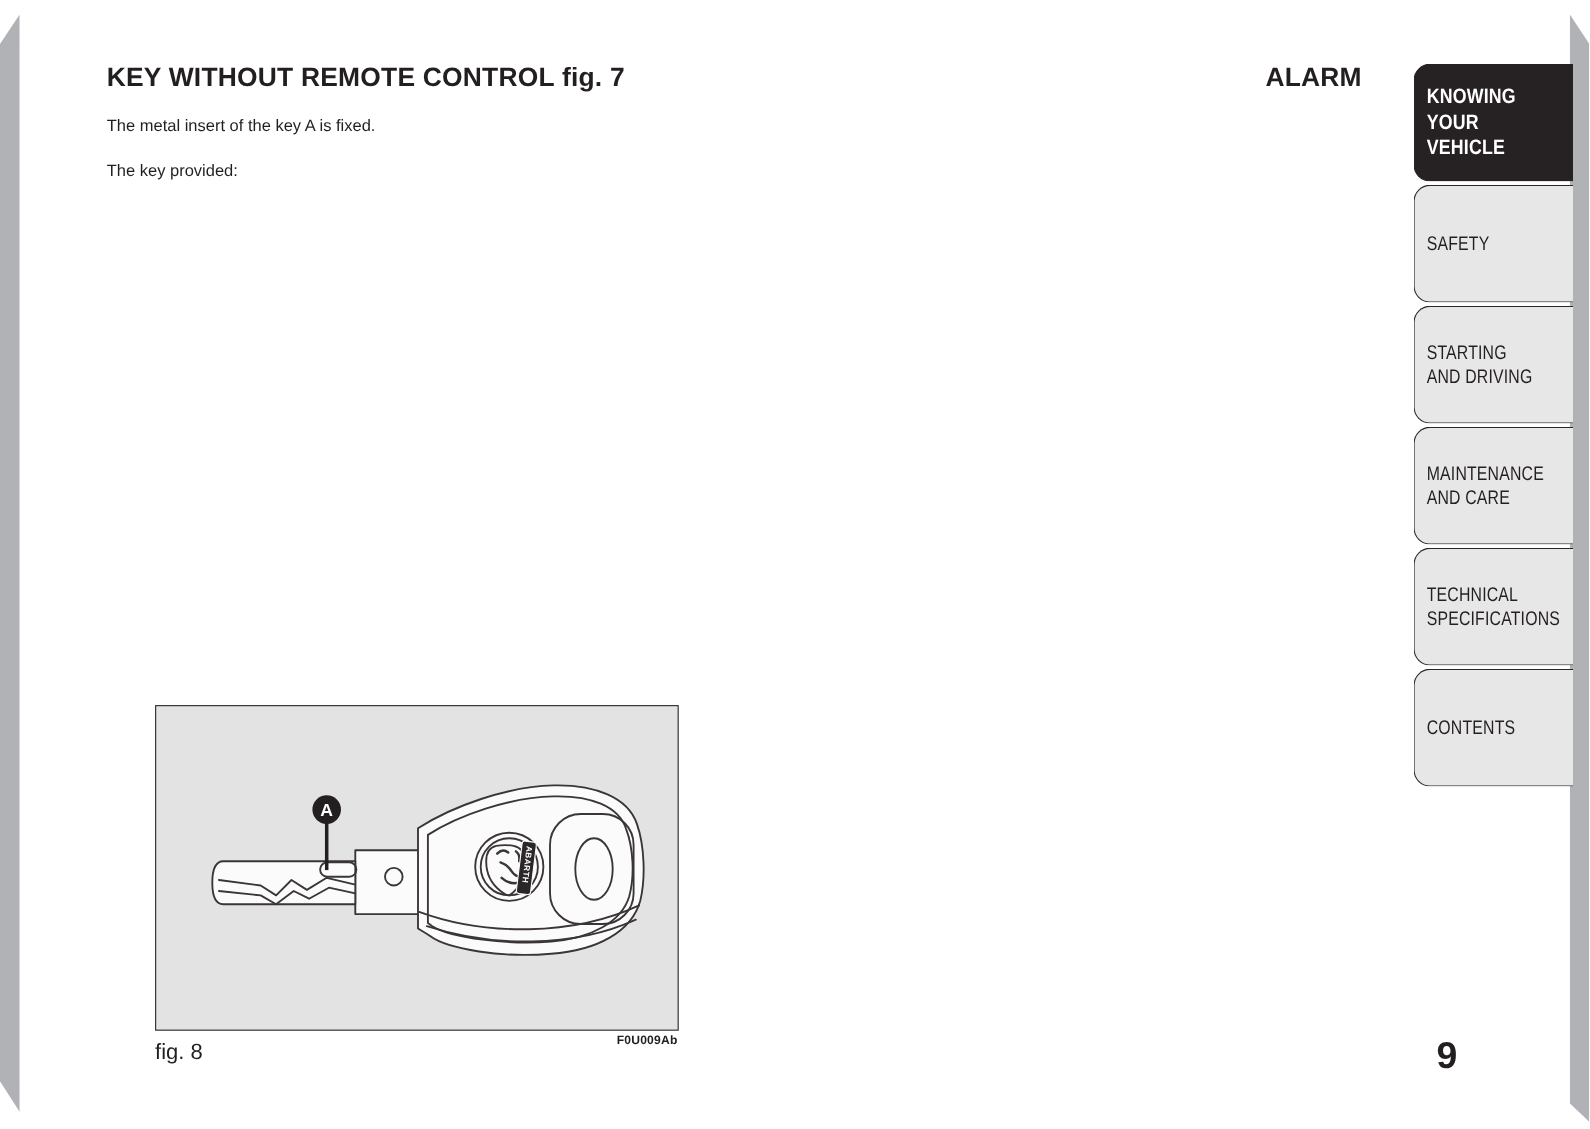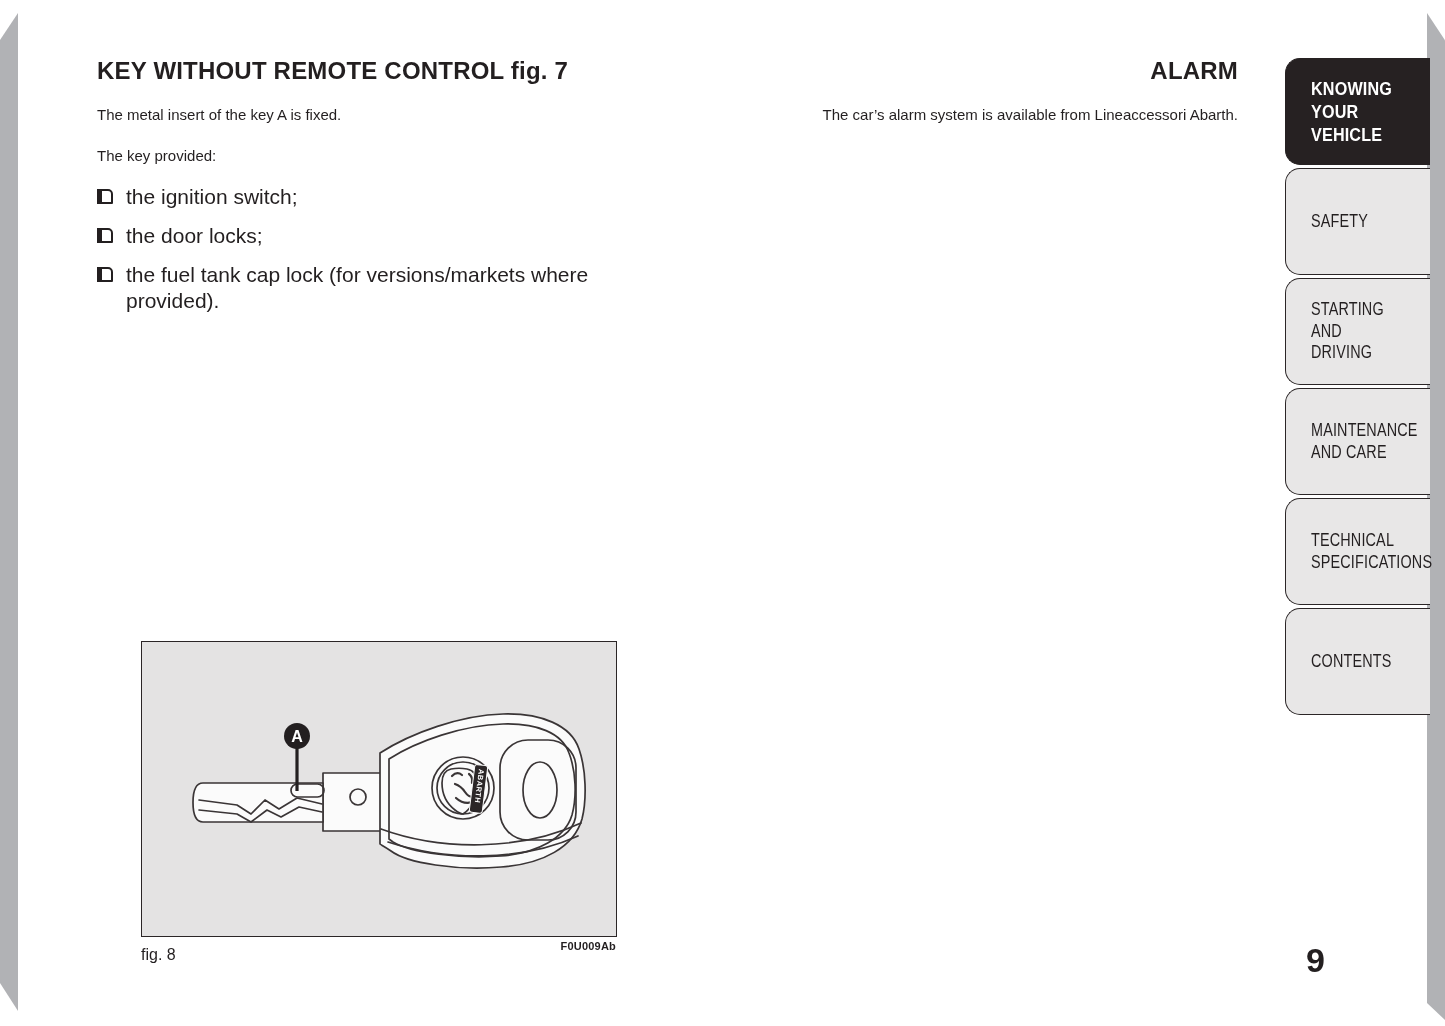--- a/index.html
+++ b/index.html
@@ -36,27 +36,27 @@
     border:2.2px solid var(--ink);border-left-width:5.5px;border-radius:0 5px 1px 0;
   }
   
   .figure{position:absolute;left:141px;top:641px;width:476px;height:296px;}
   .fig-frame{
     position:absolute;left:0;top:0;width:476px;height:296px;background:var(--figure-bg);
     border:1.6px solid #2b2627;box-sizing:border-box;
   }
   .figure svg{position:absolute;left:0;top:0;}
   .fig-code{position:absolute;right:1px;top:299px;font-size:11px;font-weight:bold;letter-spacing:.2px;}
-  .fig-caption{position:absolute;left:0;top:305px;font-size:16px;}
+  .fig-caption{position:absolute;left:0;top:305px;font-size:20px;}
   
   .sidebar{position:absolute;left:1285px;top:58px;width:145px;display:flex;flex-direction:column;gap:3px;z-index:2;}
   .tab{
     height:107px;box-sizing:border-box;background:var(--tab-bg);
     border:1.6px solid #2b2627;border-right:none;border-radius:15px 0 0 15px;
-    display:flex;align-items:center;padding-left:25px;cursor:pointer;
+    display:flex;align-items:center;padding-left:11px;cursor:pointer;
   }
   .tab span{
     white-space:pre-line;font-size:18px;line-height:1.22;color:var(--ink);
     transform:scaleX(.8);transform-origin:left center;letter-spacing:.2px;
   }
   .tab.active{background:var(--active-tab-bg);border-color:var(--active-tab-bg);}
   .tab.active span{color:#ffffff;font-weight:bold;font-size:19px;transform:scaleX(.85);}
   .page-num{position:absolute;left:1306px;top:941px;font-size:34px;font-weight:bold;}
 </style>
 </head>
@@ -64,39 +64,24 @@
 
 <div class="page">
 
   <div class="edge-left"></div>
   <div class="edge-right"></div>
 
   <section class="col col-left">
     <h1 class="sec">KEY WITHOUT REMOTE CONTROL fig. 7</h1>
     <p class="body-text">The metal insert of the key A is fixed.</p>
     <p class="body-text">The key provided:</p>
-    <ul class="keylist">
-      <li>
-        <span class="bullet-glyph"></span>
-        <span>the ignition switch;</span>
-      </li>
-      <li>
-        <span class="bullet-glyph"></span>
-        <span>the door locks;</span>
-      </li>
-      <li>
-        <span class="bullet-glyph"></span>
-        <span>the fuel tank cap lock (for versions/markets where provided).</span>
-      </li>
-    </ul>
   </section>
 
   <section class="col col-right">
     <h1 class="sec">ALARM</h1>
-    <p class="body-text">The car’s alarm system is available from Lineaccessori Abarth.</p>
   </section>
 
   <figure class="figure" style="margin:0">
     <div class="fig-frame"></div>
     <svg width="476" height="296" viewBox="0 0 476 296">
       <g stroke="#3a3536" stroke-width="1.7" fill="#fbfbfb" stroke-linejoin="round" stroke-linecap="round">
 
         <rect x="182" y="132" width="58" height="58"></rect>
 
         <path d="M62,142 L182,142 L182,181 L62,181 Q52,181 52,161.5 Q52,142 62,142 Z"></path>

